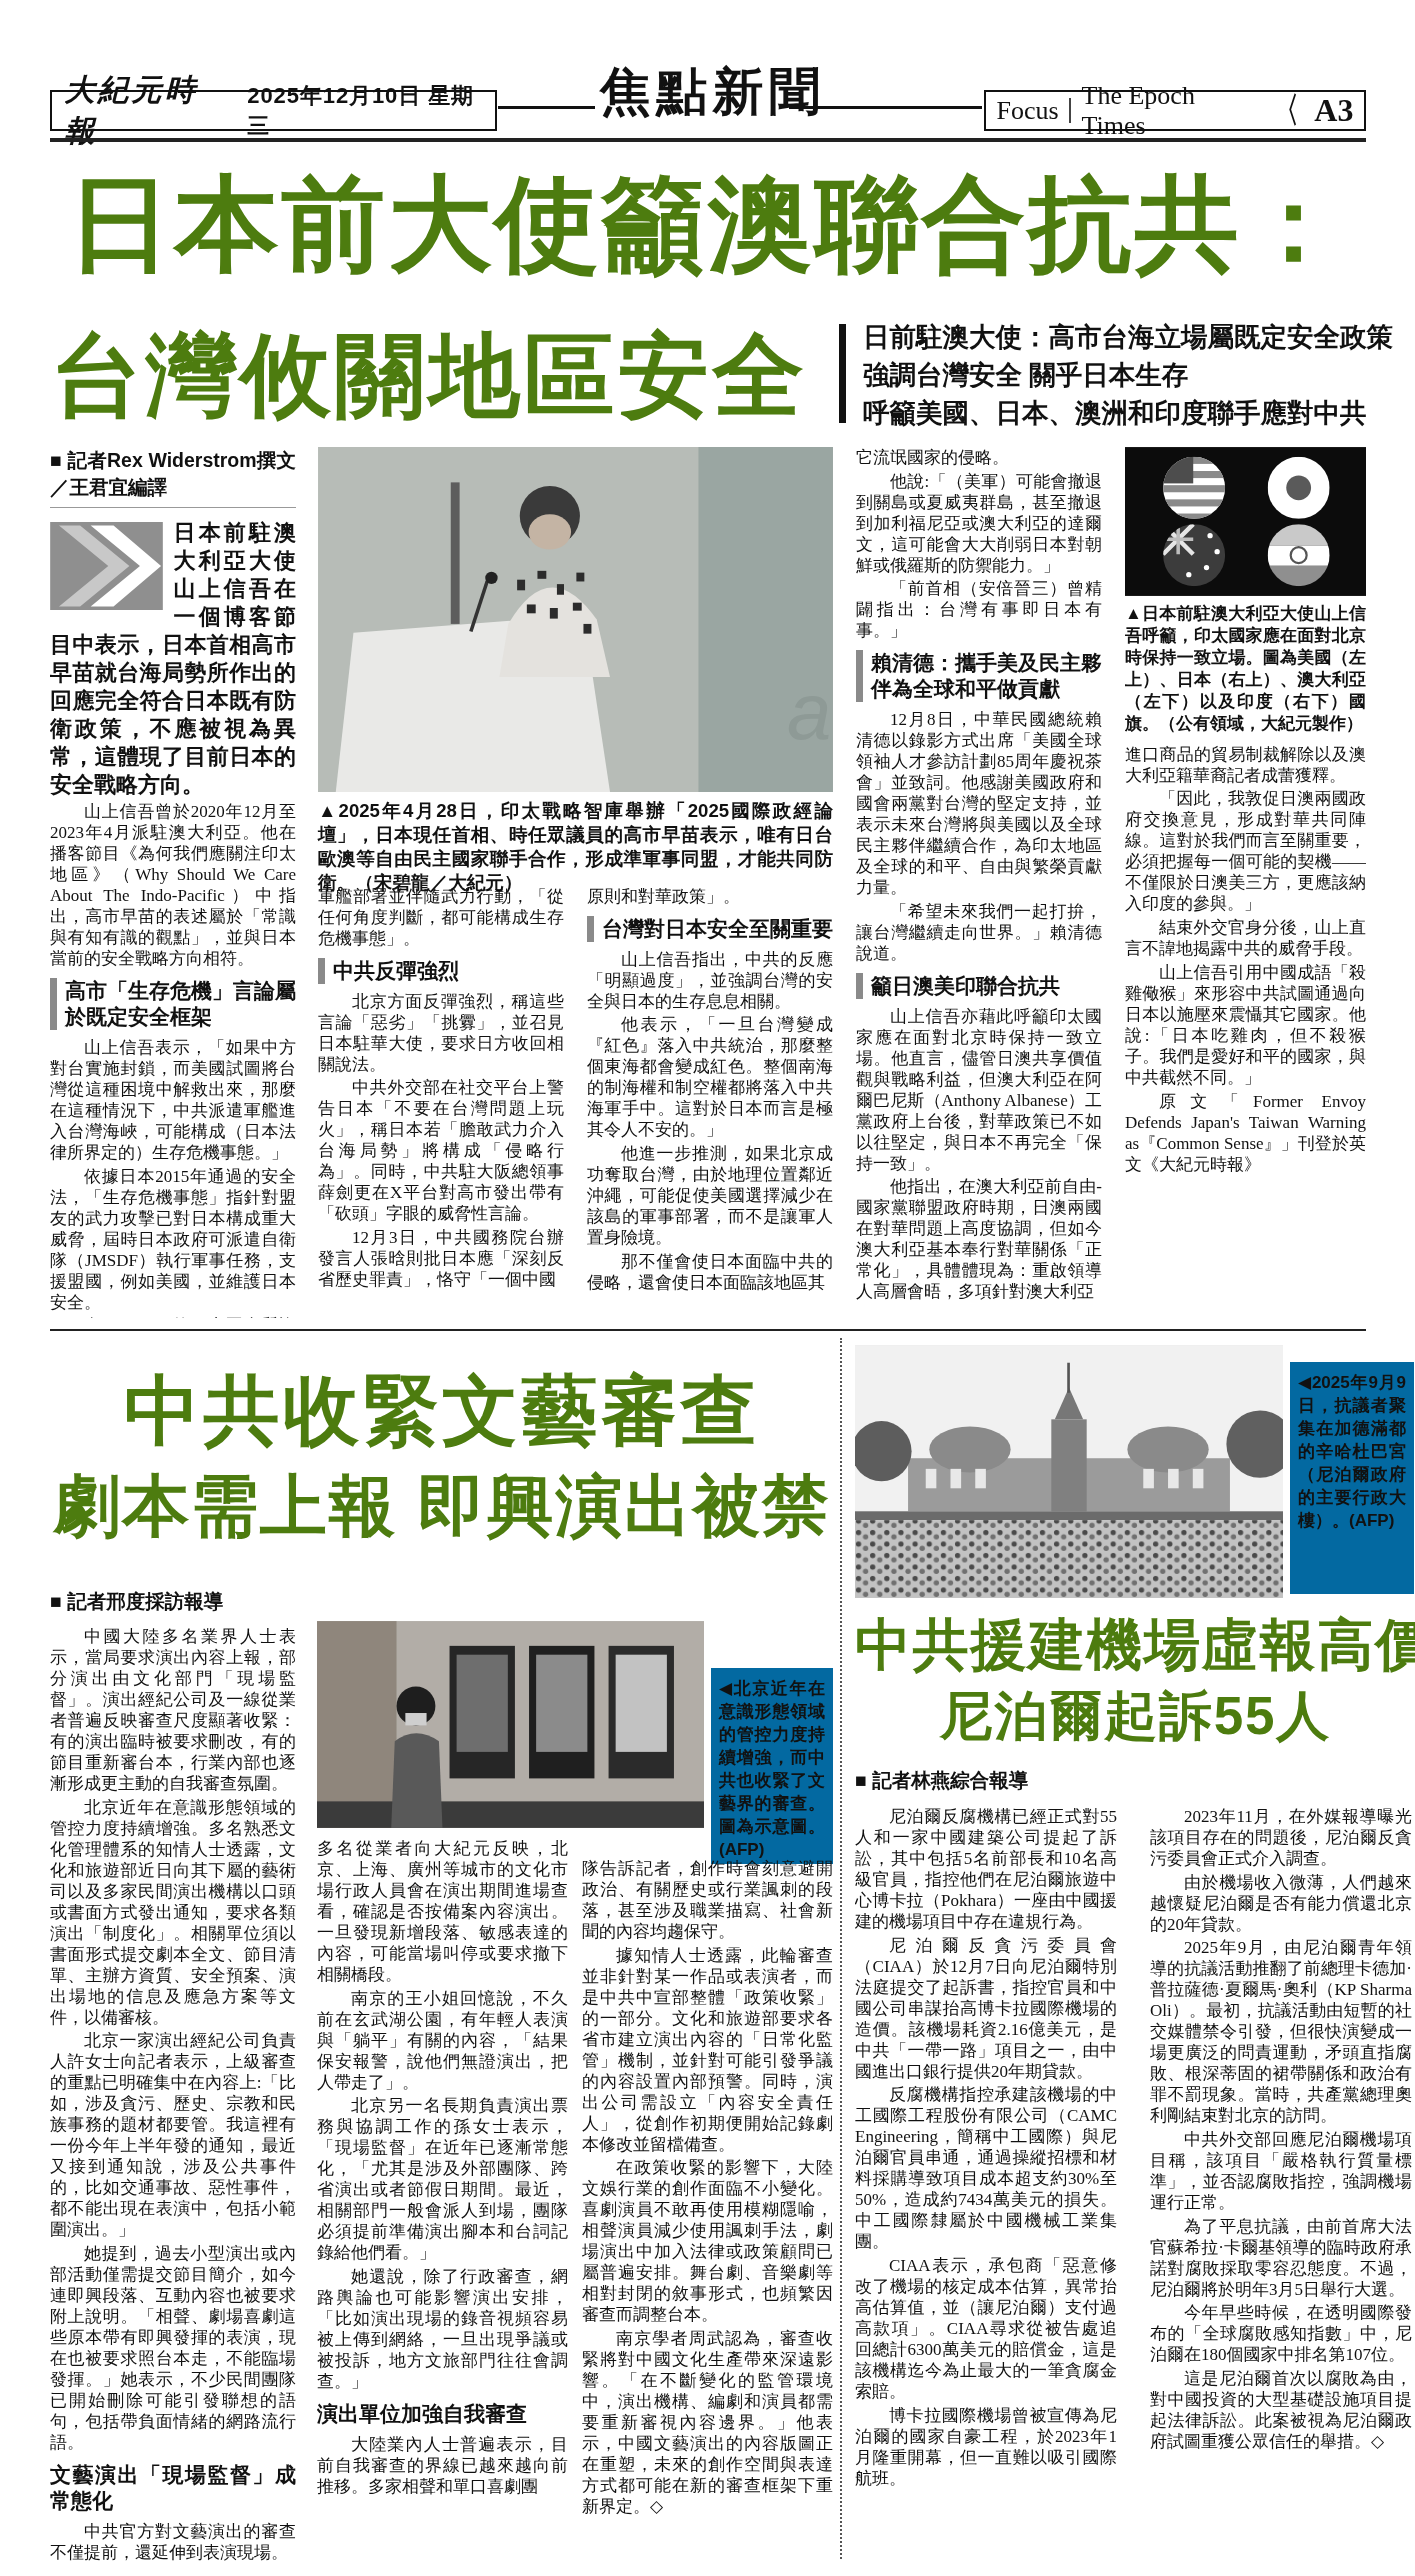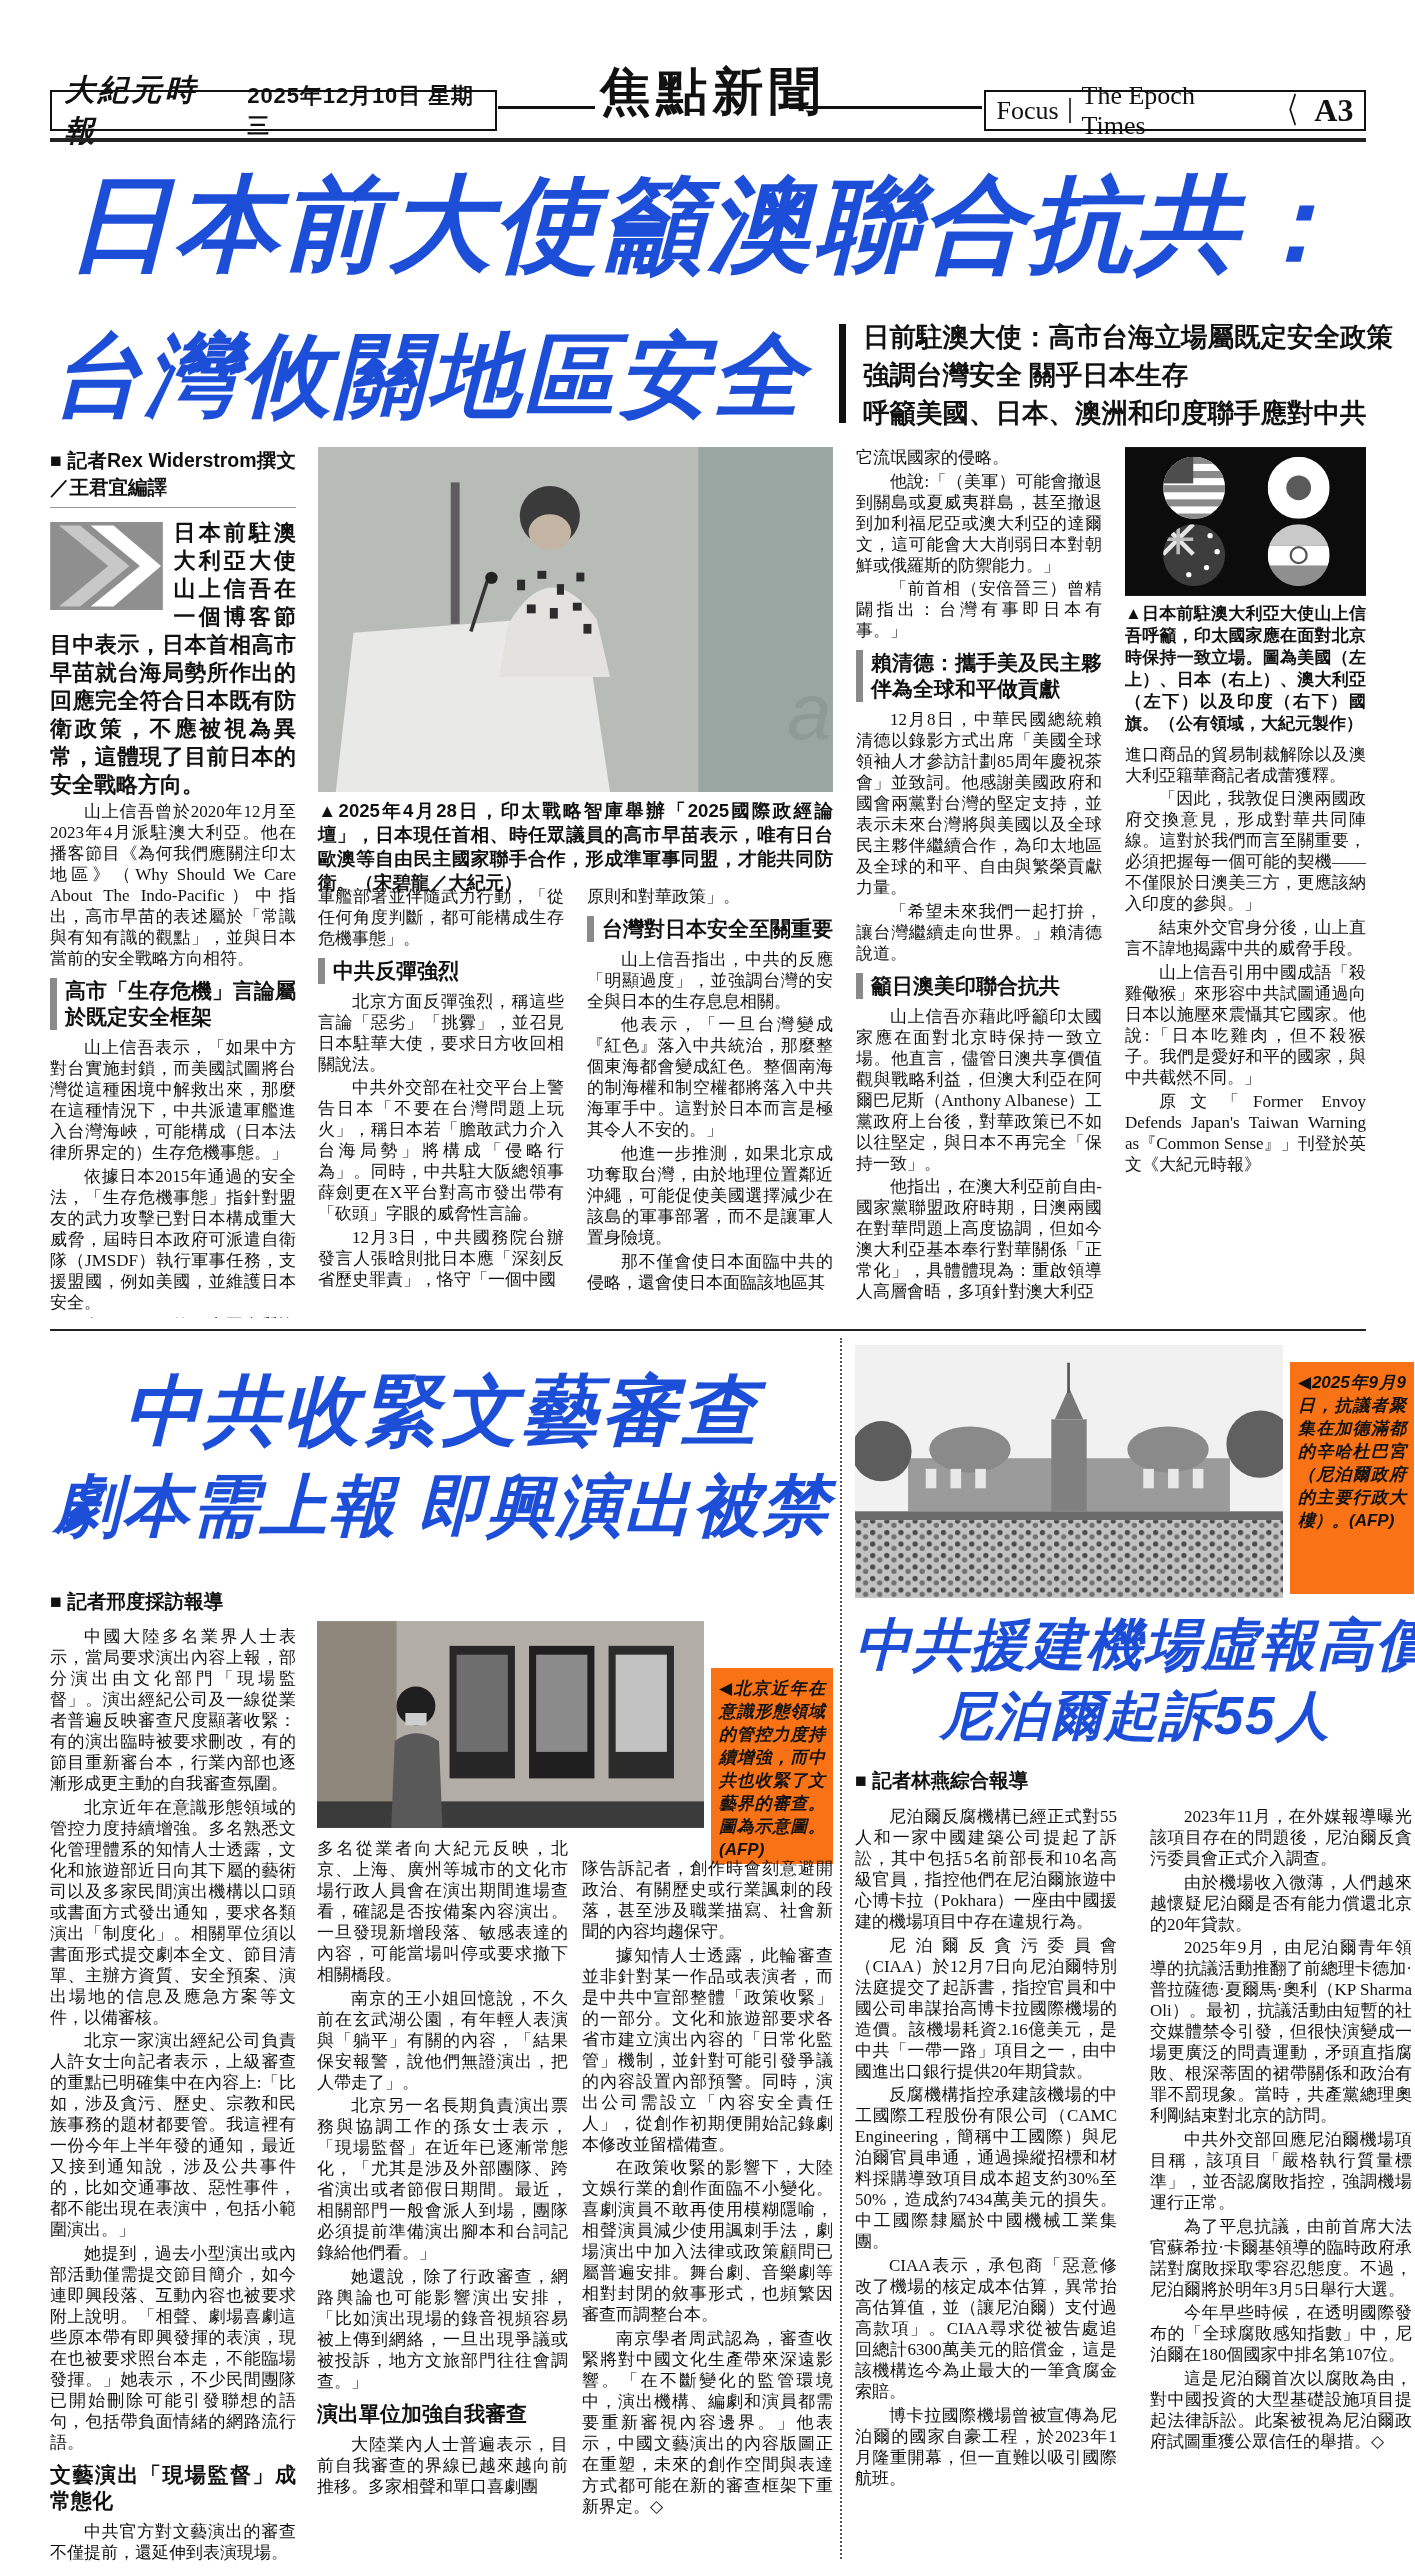--- a/index.html
+++ b/index.html
@@ -9,34 +9,34 @@
   
   .hdr-box{border:2.7px solid #111;display:flex;align-items:center;box-sizing:border-box;background:#fff;}
   .masthead{font-size:30px;font-weight:bold;font-style:italic;letter-spacing:3.5px;font-family:"Liberation Serif",serif;}
   .hdr-date{font-size:22px;font-weight:bold;font-family:"Liberation Sans","DejaVu Sans",sans-serif;letter-spacing:0.9px;}
   .hdr-title{font-size:51px;font-weight:900;letter-spacing:5.3px;font-family:"Liberation Serif",serif;}
   .hdr-rule{background:#111;}
   .hdr-en{font-size:26px;font-family:"Liberation Serif",serif;}
   .hdr-chev{font-size:35px;font-weight:bold;transform:scaleX(.7);}
   .hdr-page{font-size:32px;font-weight:bold;}
   
-  .huge{font-family:"Liberation Sans","DejaVu Sans",sans-serif;font-weight:900;color:#1d4ed8;white-space:nowrap;font-style:italic;}
+  .huge{font-family:"Liberation Sans","DejaVu Sans",sans-serif;font-weight:900;color:#4d7c0f;white-space:nowrap;}
   .deck-line{font-family:"Liberation Sans","DejaVu Sans",sans-serif;font-weight:bold;font-size:26.5px;line-height:38px;}
   
   .col{box-sizing:border-box;text-align:justify;font-size:17px;line-height:21px;overflow:hidden;}
   .col p{margin:0 0 2.7px 0;text-indent:2em;}
   .byline{font-family:"Liberation Sans","DejaVu Sans",sans-serif;font-weight:bold;font-size:19.5px;line-height:26.5px;text-indent:0 !important;}
   .byline-rule{border:none;border-top:1.8px solid #999;margin:7px 0 10.6px 0;}
   .lead{font-family:"Liberation Sans","DejaVu Sans",sans-serif;font-weight:bold;font-size:22px;line-height:28px;text-indent:0 !important;text-align:justify;}
   .lead .chev{float:left;width:113px;height:88px;margin:3.5px 10.6px 1.8px 0;}
   .sub{font-family:"Liberation Sans","DejaVu Sans",sans-serif;font-weight:bold;font-size:21px;line-height:26px;margin:8.8px 0 7px 0;text-indent:0 !important;}
   .sub.bar{border-left:7px solid #8a8a8a;padding-left:8px;}
   .caption{font-family:"Liberation Sans","DejaVu Sans",sans-serif;font-weight:bold;font-size:18.6px;line-height:24px;text-align:justify;}
-  .caption-box{background:#f97316;padding:8.8px 8px;box-sizing:border-box;font-family:"Liberation Sans","DejaVu Sans",sans-serif;
-               font-weight:bold;font-size:17px;line-height:23px;text-align:justify;overflow:hidden;font-style:italic;}
+  .caption-box{background:#0369a1;padding:8.8px 8px;box-sizing:border-box;font-family:"Liberation Sans","DejaVu Sans",sans-serif;
+               font-weight:bold;font-size:17px;line-height:23px;text-align:justify;overflow:hidden;}
   .rule{background:#222;}
   .dotted-v{border-left:2.7px dotted #555;}
   .photo{display:block;background:#cfcfcf;}
 </style>
 </head>
 <body>
 
 <div id="page">
 
   <div class="abs hdr-box" style="left:50px;top:90px;width:447px;height:41px;padding:0 12.4px;gap:25px;">

